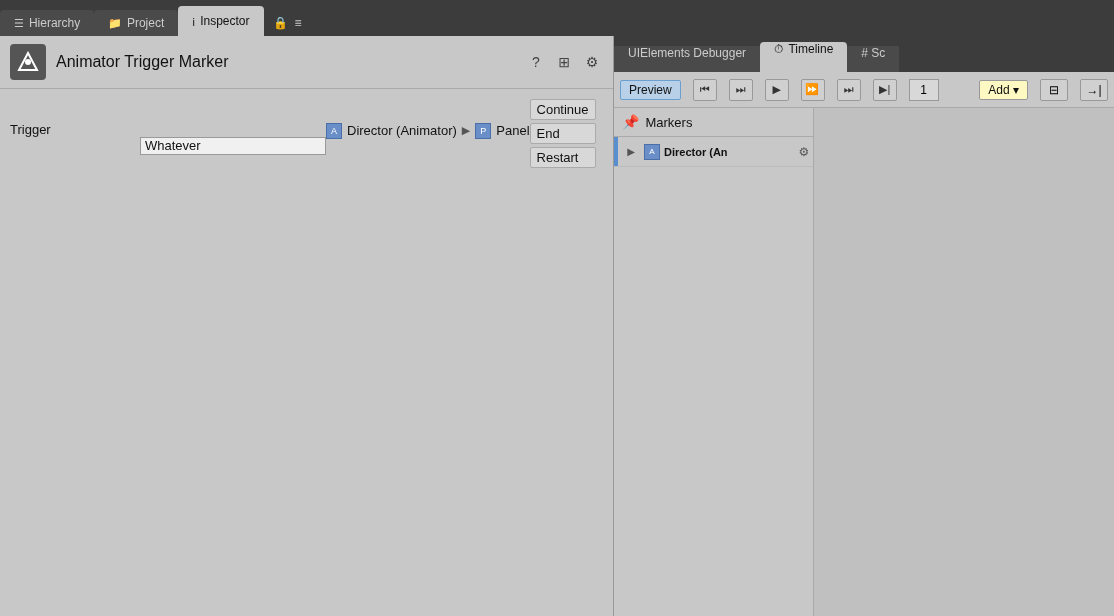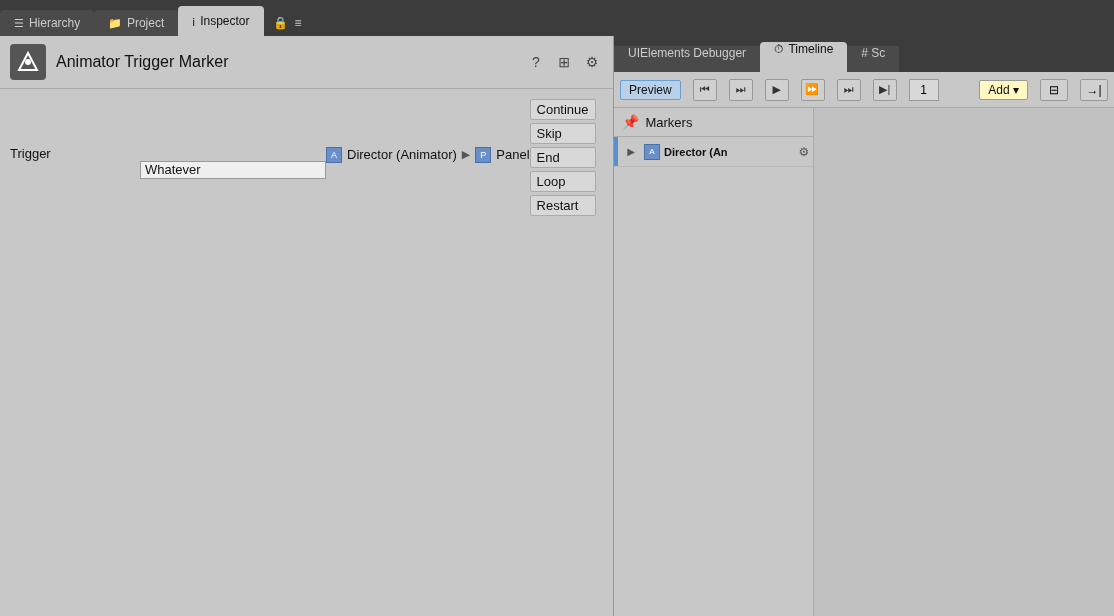--- a/index.html
+++ b/index.html
@@ -456,23 +456,21 @@
       <div class="director-row">
         <div class="director-icon">A</div>
         <span>Director (Animator)</span>
         <span class="play-arrow">▶</span>
         <div class="director-icon">P</div>
         <span>Panel</span>
       </div>
 
       <div class="trigger-list">
         <button class="trigger-item">Continue</button>
-        <button class="trigger-item">Skip</button>
         <button class="trigger-item">End</button>
-        <button class="trigger-item">Loop</button>
         <button class="trigger-item">Restart</button>
       </div>
     </div>
   </div>
 
   <div class="timeline">
 
     <div class="timeline-tabs">
       <div class="timeline-tab inactive">
         <span>UIElements Debugger</span>

